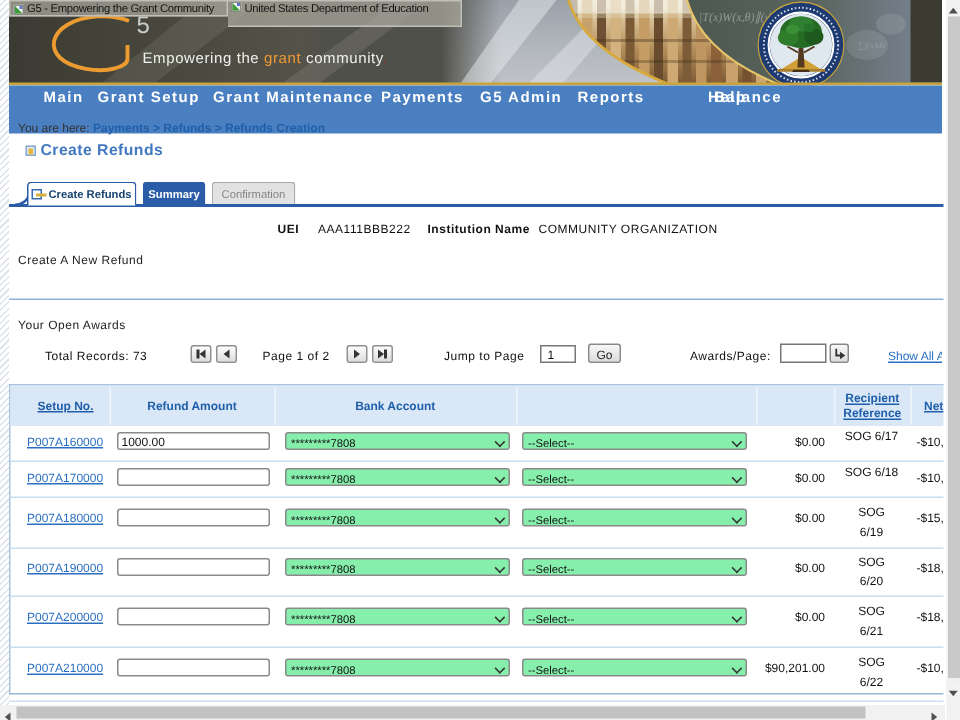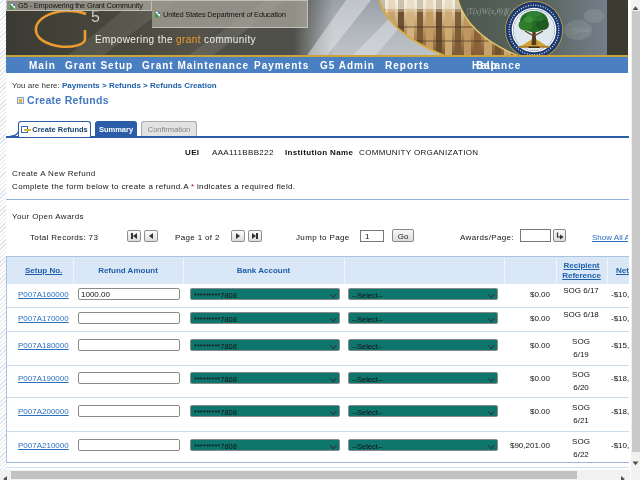--- a/index.html
+++ b/index.html
@@ -9,21 +9,21 @@
   .abs { position:absolute; }
   .pgbtn { position:absolute; width:14px; height:12px; border:1px solid #8f8f8f; background:linear-gradient(#fdfdfd,#dcdcdc); border-radius:2px;
     display:flex; align-items:center; justify-content:center; }
   .tl { width:0; height:0; border-top:3px solid transparent; border-bottom:3px solid transparent; border-right:4px solid #333; }
   .tr { width:0; height:0; border-top:3px solid transparent; border-bottom:3px solid transparent; border-left:4px solid #333; }
   .bar { width:1.5px; height:6px; background:#333; }
   .hsep { position:absolute; left:7px; width:622px; height:1px; background:#c9ddf1; }
   .vsep { position:absolute; top:258px; width:1px; height:25px; background:#f0f6fc; }
   .alink { font-size:8px; color:#2a6fc0; text-decoration:underline; }
   .inp { position:absolute; left:78px; width:102px; height:12px; border:1px solid #8a8a8a; background:#fff; border-radius:2px; font-size:8px; color:#111; padding:1px 2px 0 2px; }
-  .sel { position:absolute; height:12px; border:1px solid #8a8a8a; background:#0f766e; border-radius:2px; font-size:7.5px; color:#111; padding:2px 2px 0 3px; }
+  .sel { position:absolute; height:12px; border:1px solid #8a8a8a; background:#86efac; border-radius:2px; font-size:7.5px; color:#111; padding:2px 2px 0 3px; }
   .selarr { position:absolute; right:4px; top:2.5px; width:4.5px; height:4.5px; border-right:1.3px solid #333; border-bottom:1.3px solid #333; transform:rotate(45deg); }
   .bal { position:absolute; width:60px; text-align:right; font-size:8px; color:#111; }
   .rref { position:absolute; width:50px; text-align:center; font-size:8px; color:#111; line-height:13px; }
   .net { position:absolute; left:611px; width:18px; overflow:hidden; text-align:left; font-size:8px; color:#111; white-space:nowrap; }
   .nav { position:absolute; top:3px; font-weight:bold; color:#fff; font-size:10px; letter-spacing:1px; white-space:nowrap; }
   .t8 { font-size:8px; color:#111; letter-spacing:0.35px; }
 </style>
 </head>
 <body>
 <div id="page">
@@ -150,29 +150,29 @@
     </svg>
     
     <div class="abs" style="left:89px;top:34px;font-size:10px;color:#f0f0ec;letter-spacing:0.4px;">Empowering the <span style="color:#ec9b31;">grant</span> community<span style="color:#a8342a;">.</span></div>
     
     <div class="abs" style="left:0;top:0;width:146px;height:11px;border:1px solid #c0c0b8;background:rgba(172,169,158,0.72);overflow:hidden;
         font-size:7.5px;color:#141414;display:flex;align-items:flex-end;padding:0 2px;white-space:nowrap;letter-spacing:-0.2px;">
       <span style="display:inline-block;flex:none;width:7px;height:7px;margin-right:2px;background:#f4f4ee;border:1px solid #8a8a84;position:relative;">
         <span style="position:absolute;left:0;bottom:0;width:0;height:0;border-left:5px solid #3a9b3a;border-top:5px solid transparent;"></span>
         <span style="position:absolute;right:0;top:0;width:2px;height:2px;background:#5a78c8;"></span>
       </span>G5 - Empowering the Grant Community</div>
-    <div class="abs" style="left:146px;top:0;width:156px;height:28px;border:1px solid #c0c0b8;border-left:none;background:rgba(172,169,158,0.72);overflow:hidden;
-        font-size:7.5px;color:#141414;display:flex;align-items:center;padding:0 2px;white-space:nowrap;letter-spacing:-0.2px;">
+    <div class="abs" style="left:146px;top:0;width:156px;height:18px;border:1px solid #c0c0b8;border-left:none;background:rgba(172,169,158,0.72);overflow:hidden;
+        font-size:7.5px;color:#141414;display:flex;padding:0 2px;white-space:nowrap;letter-spacing:-0.2px;">
       <span style="display:inline-block;flex:none;width:7px;height:7px;margin-right:2px;background:#f4f4ee;border:1px solid #8a8a84;position:relative;">
         <span style="position:absolute;left:0;bottom:0;width:0;height:0;border-left:5px solid #3a9b3a;border-top:5px solid transparent;"></span>
         <span style="position:absolute;right:0;top:0;width:2px;height:2px;background:#5a78c8;"></span>
       </span>United States Department of Education</div>
   </div>
 
-  <div class="abs" style="left:6px;top:57px;width:622px;height:16px;background:#4a7fc1;">
+  <div class="abs" style="left:6px;top:57px;width:622px;height:32px;background:#4a7fc1;">
     <div class="nav" style="left:23px;">Main</div>
     <div class="nav" style="left:59px;">Grant Setup</div>
     <div class="nav" style="left:136px;">Grant Maintenance</div>
     <div class="nav" style="left:248px;">Payments</div>
     <div class="nav" style="left:314px;">G5 Admin</div>
     <div class="nav" style="left:379px;">Reports</div>
     <div class="nav" style="left:433px;margin-left:33px;">Help</div>
     <div class="nav" style="left:470px;">Balance</div>
   </div>
 
@@ -193,21 +193,20 @@
   <div class="abs" style="left:95px;top:121px;width:42px;height:16px;background:#2a5ca8;border:1px solid #2a5ca8;border-bottom:none;border-radius:3px 3px 0 0;font-size:7.5px;font-weight:bold;color:#fff;display:flex;align-items:center;justify-content:center;">Summary</div>
   <div class="abs" style="left:141px;top:121px;width:56px;height:16px;background:#e2e2e2;border:1px solid #ababab;border-bottom:none;border-radius:3px 3px 0 0;font-size:7.5px;color:#838383;display:flex;align-items:center;justify-content:center;">Confirmation</div>
   <div class="abs" style="left:6px;top:136px;width:623px;height:2px;background:#2a5ca8;"></div>
 
   <div class="abs t8" style="left:185px;top:148px;font-weight:bold;">UEI</div>
   <div class="abs t8" style="left:212px;top:148px;">AAA111BBB222</div>
   <div class="abs t8" style="left:285px;top:148px;font-weight:bold;">Institution Name</div>
   <div class="abs t8" style="left:359px;top:148px;">COMMUNITY ORGANIZATION</div>
 
   <div class="abs t8" style="left:12px;top:169px;color:#222;">Create A New Refund</div>
-  <div class="abs t8" style="left:12px;top:182px;">Complete the form below to create a refund.A <span style="color:#cc0000;">*</span> indicates a required field.</div>
   <div class="abs" style="left:6px;top:199px;width:623px;height:1px;background:#8fb0d8;"></div>
   <div class="abs t8" style="left:12px;top:212px;color:#222;">Your Open Awards</div>
 
   <div class="abs t8" style="left:30px;top:233px;">Total Records: 73</div>
   <div class="pgbtn" style="left:127px;top:230px;">
       <span class="bar"></span>
       <span class="tl"></span>
     </div>
   <div class="pgbtn" style="left:144px;top:230px;">
       <span class="tl"></span>

